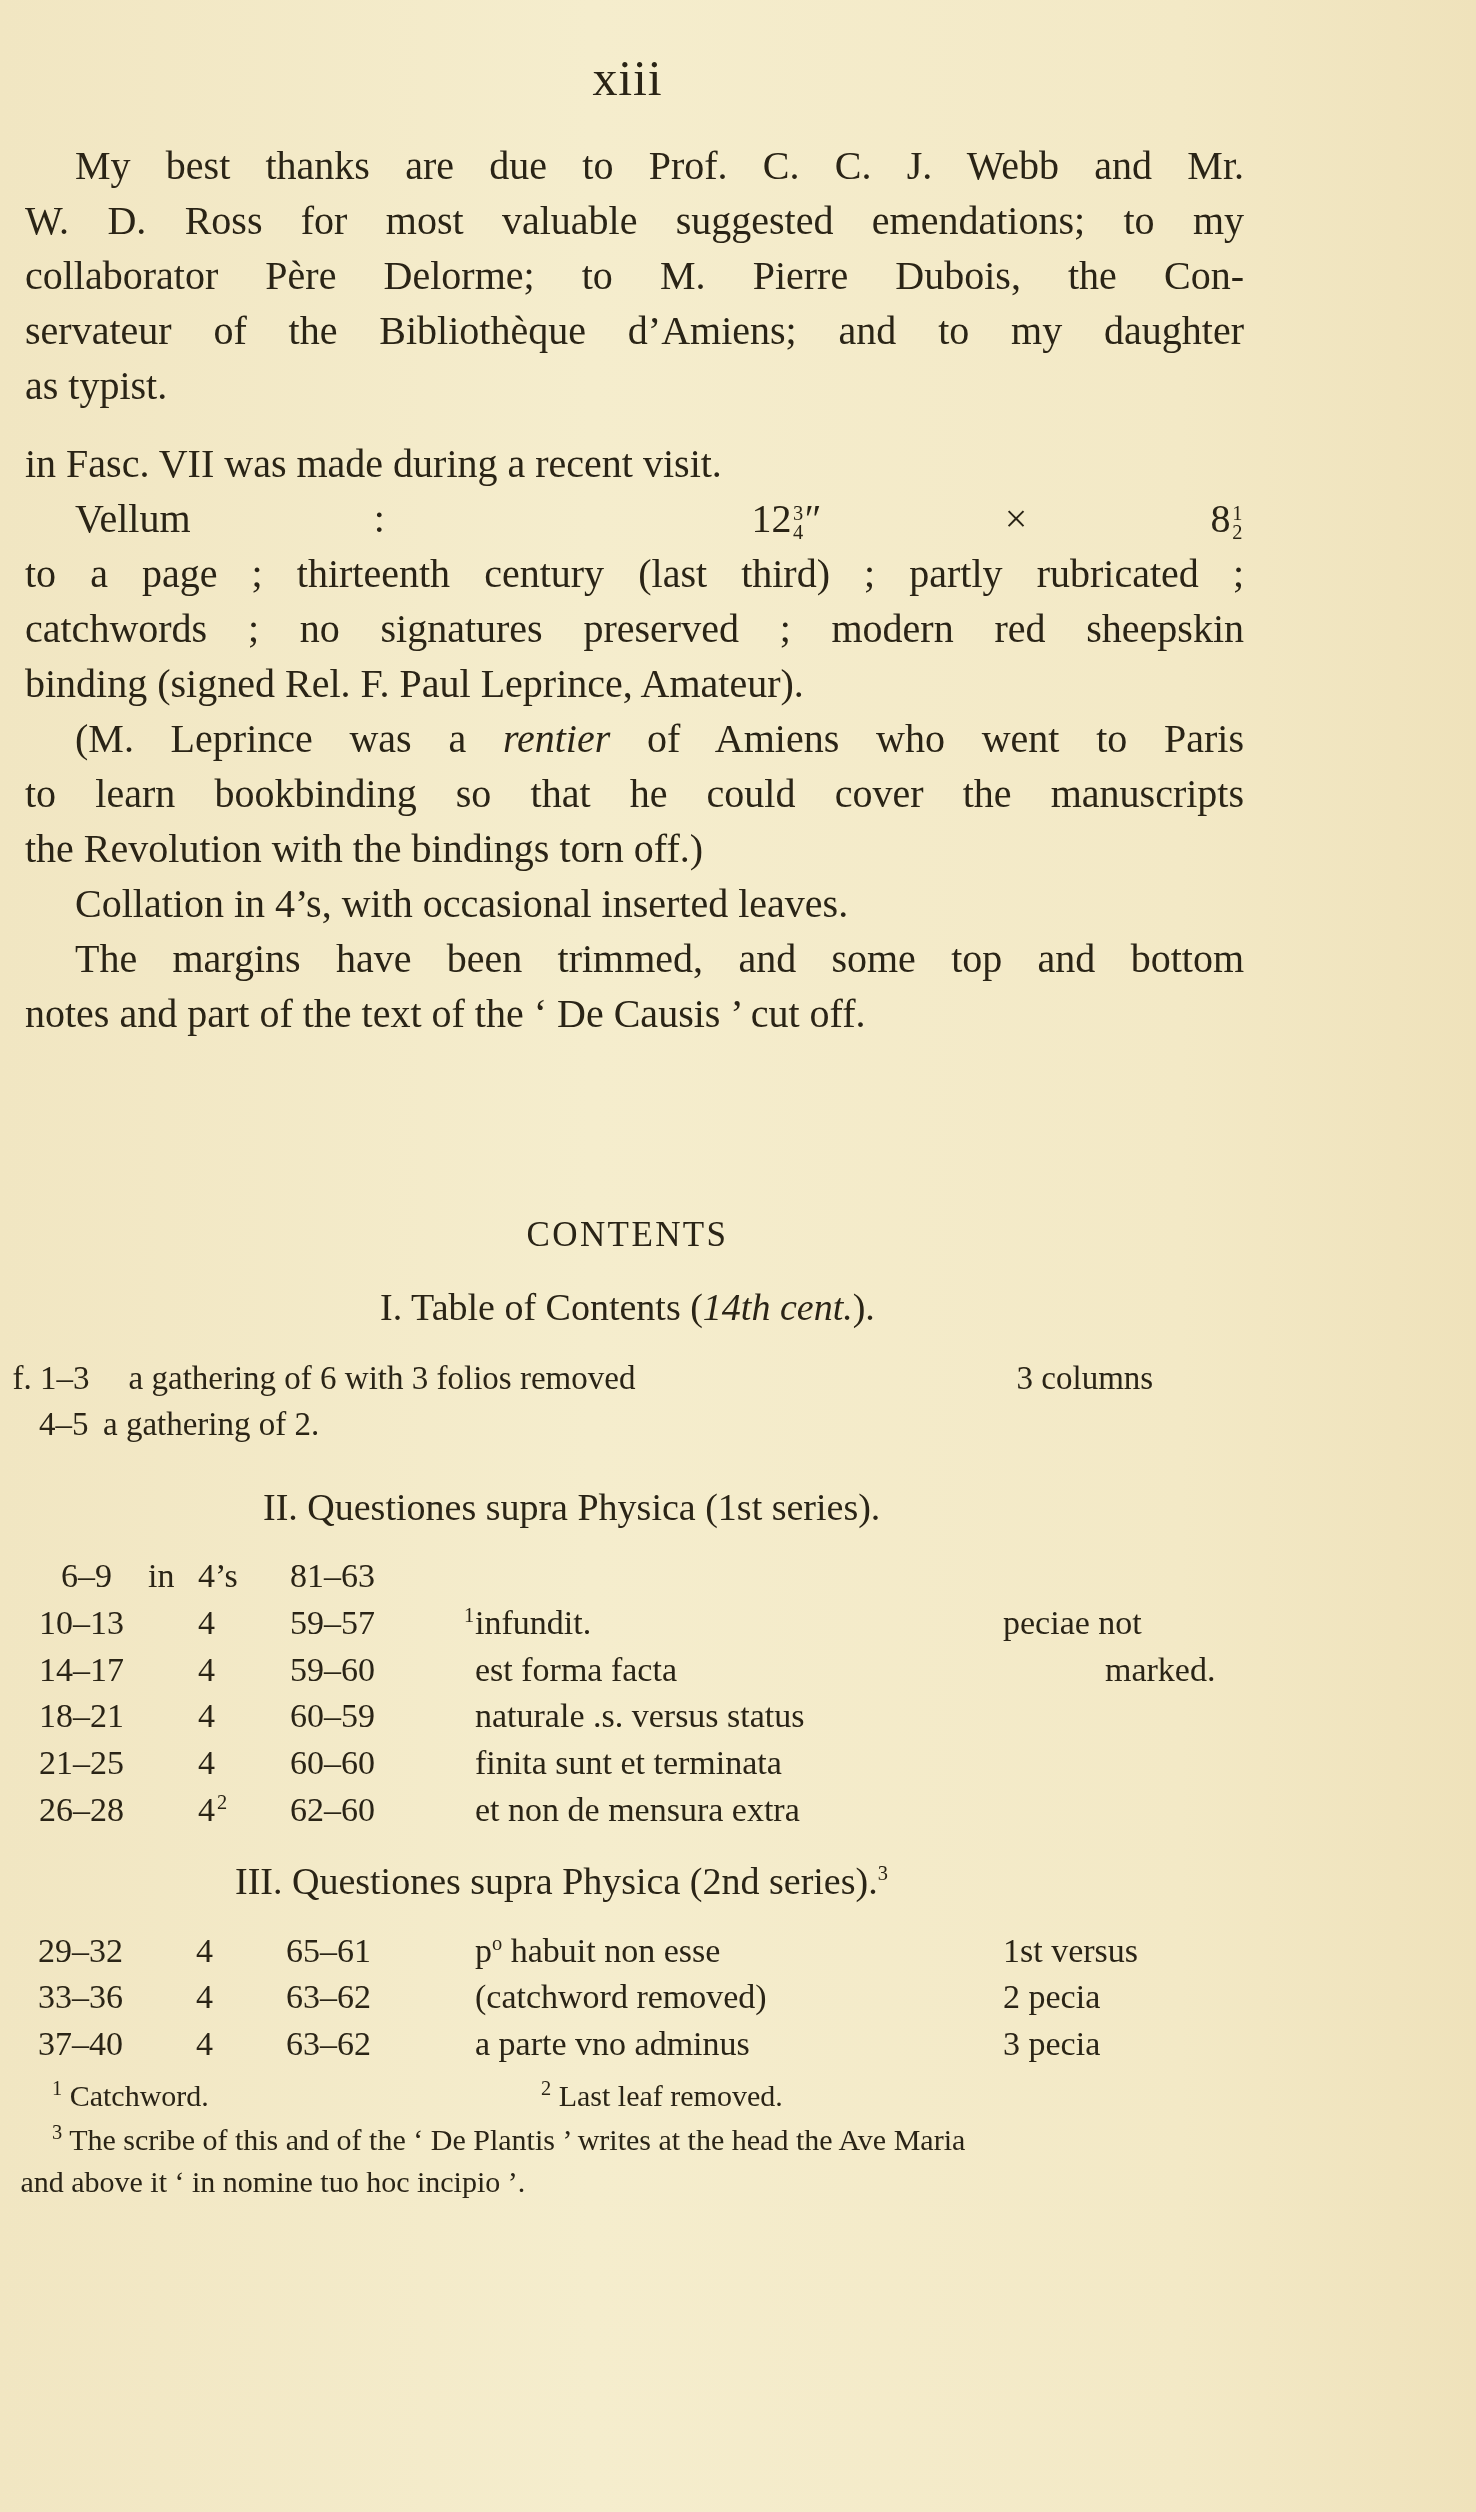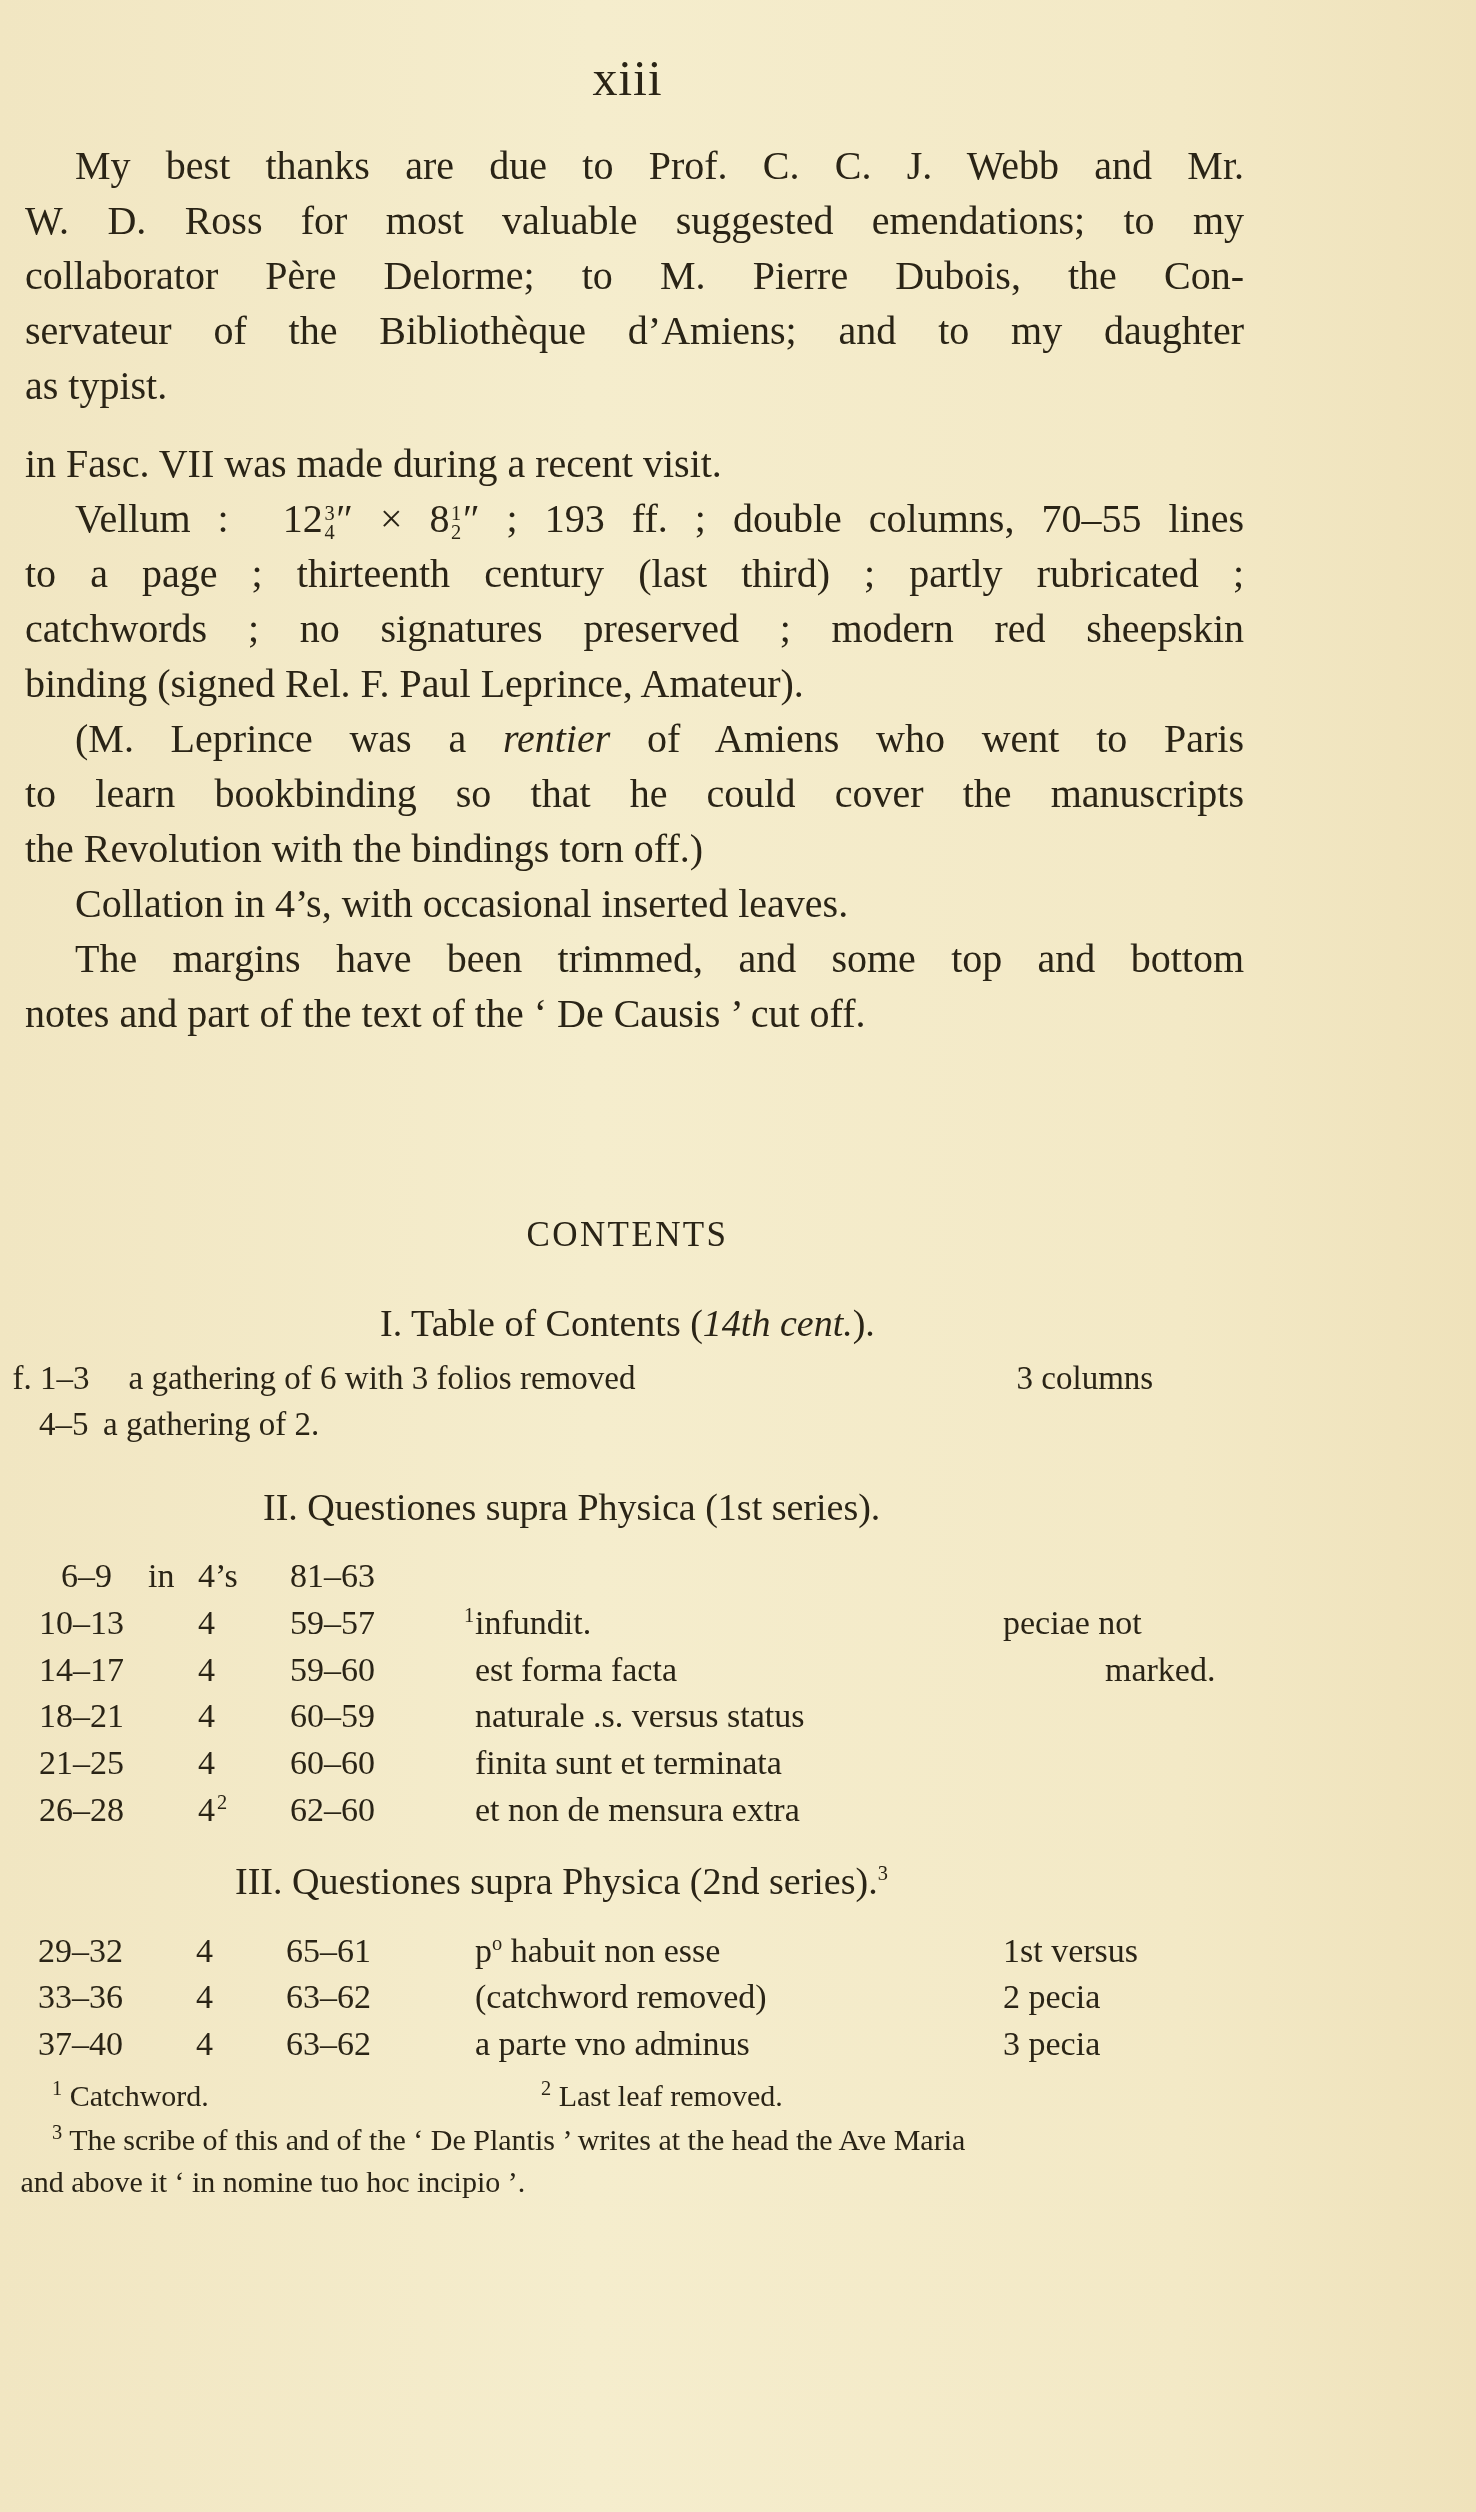--- a/index.html
+++ b/index.html
@@ -16,21 +16,21 @@
   .prose { position: absolute; left: 25px; width: 1219px; font-size: 40px; line-height: 55px; text-align: justify; }
   .prose .line { display: block; text-align: justify; text-align-last: justify; }
   .prose .line.last { text-align-last: left; }
   .p1 { top: 138px; }
   .p2 { top: 436px; }
   .frac { display: inline-block; vertical-align: middle; font-size: 20.4px; line-height: 19px; text-align: center; margin: 0 1.6px; }
   .frac span { display: block; }
   .it { font-style: italic; }
   .contents-title { position: absolute; top: 1215px; left: 0; width: 1255px; text-align: center; font-size: 35px; letter-spacing: 2.4px; }
   .sec-head { position: absolute; left: 0; width: 1255px; text-align: center; font-size: 38px; }
-  .sh1 { top: 1285px; margin-top: 16px; }
+  .sh1 { top: 1285px; }
   .sh2 { top: 1485px; }
   .sh3 { top: 1859px; }
   .sup { font-size: 20.4px; vertical-align: super; line-height: 0; }
   .row { position: absolute; font-size: 34px; white-space: nowrap; }
   .c { position: absolute; white-space: nowrap; }
   .fn { position: absolute; font-size: 30px; white-space: nowrap; }
 </style>
 </head>
 <body>
 
@@ -42,21 +42,21 @@
     <span class="line" style="padding-left:50px">My best thanks are due to Prof. C. C. J. Webb and Mr.</span>
     <span class="line">W. D. Ross for most valuable suggested emendations; to my</span>
     <span class="line">collaborator Père Delorme; to M. Pierre Dubois, the Con-</span>
     <span class="line">servateur of the Bibliothèque d’Amiens; and to my daughter</span>
     <span class="line last">as typist.</span>
   </div>
 
   <div class="prose p2">
     <span class="line last">in Fasc. VII was made during a recent visit.</span>
 
-    <span class="line" style="padding-left:50px"><span>Vellum :</span>&nbsp;&nbsp;<span>12</span><span class="frac"><span>3</span><span>4</span></span><span>″ × </span><span>8</span><span class="frac"><span>1</span><span>2</span></span><span>″ ;  193 ff. ; double columns, 70–55 lines</span></span>
+    <span class="line" style="padding-left:50px"><span>Vellum :</span>&nbsp;&nbsp;<span>12</span><span class="frac"><span>3</span><span>4</span></span><span>″ × </span><span>8</span><span class="frac"><span>1</span><span>2</span></span></span>
     <span class="line">to a page ; thirteenth century (last third) ; partly rubricated ;</span>
     <span class="line">catchwords ; no signatures preserved ; modern red sheepskin</span>
     <span class="line last">binding (signed Rel. F. Paul Leprince, Amateur).</span>
 
     <span class="line" style="padding-left:50px"><span>(M. Leprince was a </span><span class="it">rentier</span><span> of Amiens who went to Paris</span></span>
     <span class="line">to learn bookbinding so that he could cover the manuscripts</span>
     <span class="line last">the Revolution with the bindings torn off.)</span>
 
     <span class="line last" style="padding-left:50px">Collation in 4’s, with occasional inserted leaves.</span>
 

